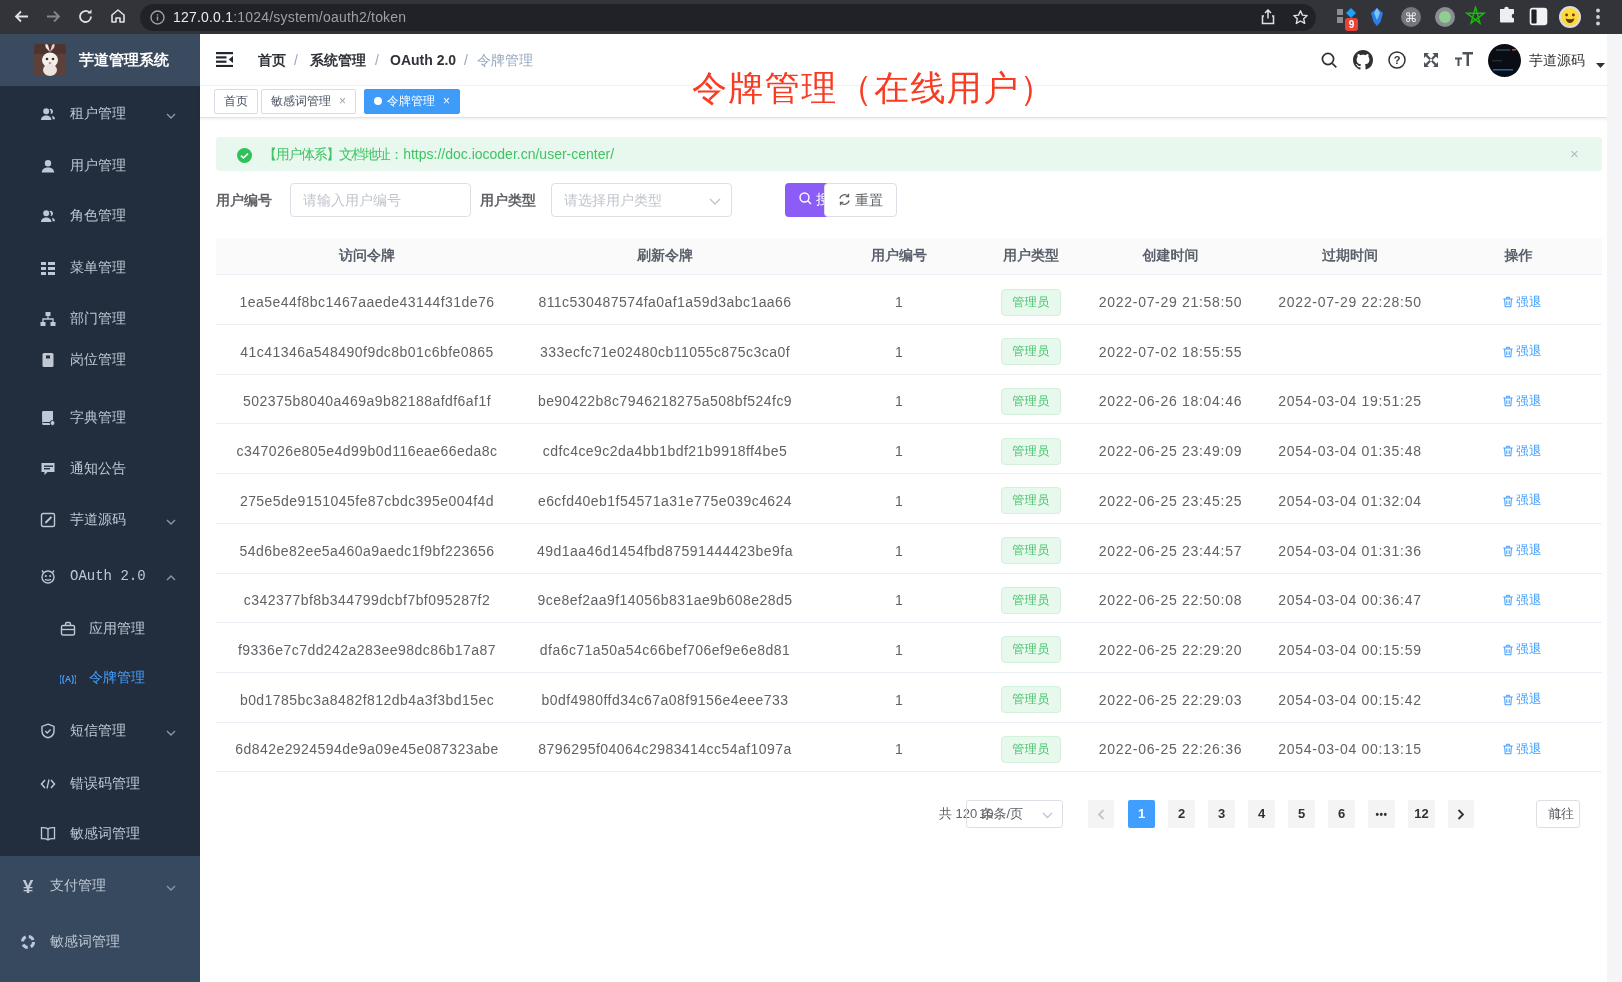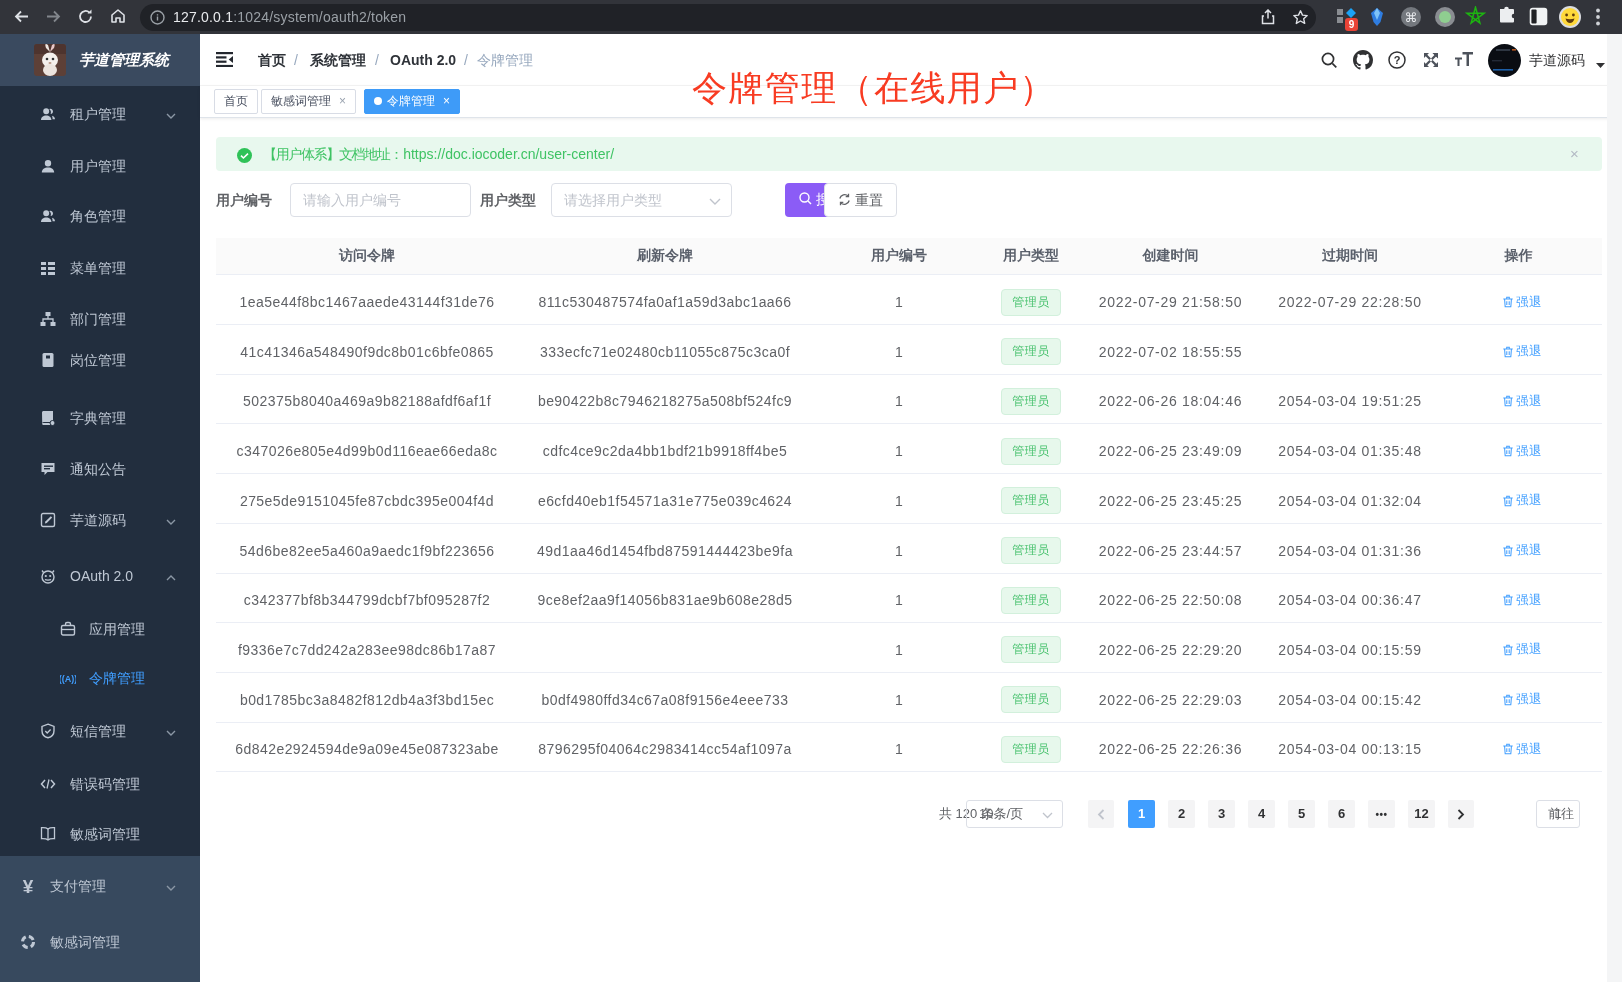--- a/index.html
+++ b/index.html
@@ -10,26 +10,26 @@
 
 .chrome { position:absolute; left:0; top:0; width:1622px; height:34px; background:#32343a; }
 .chrome svg { position:absolute; }
 .omnibox { position:absolute; left:140px; top:4px; width:1176px; height:27px; border-radius:14px;
   background:#202227; color:#e8eaed; font-size:14px; line-height:27px; }
 .omnibox .url { position:absolute; left:33px; top:0; letter-spacing:0.2px; }
 .omnibox .url .gray { color:#9aa0a6; }
 
 
 .sidebar { position:absolute; left:0; top:34px; width:200px; height:948px; background:#222e3e; }
-.side-logo { position:absolute; left:0; top:0; width:200px; height:52px; background:#3a4a5f;font-style:italic; }
+.side-logo { position:absolute; left:0; top:0; width:200px; height:52px; background:#3a4a5f; }
 .side-logo .rab { position:absolute; left:34px; top:10px; width:32px; height:32px; border-radius:3px; overflow:hidden; }
 .side-logo .ttl { position:absolute; left:79px; top:0; line-height:52px; color:#fff; font-size:15px; font-weight:700; }
 .side-bottom { position:absolute; left:0; top:822px; width:200px; height:126px; background:#37495e; }
 .mi { position:absolute; left:0; width:200px; height:52px; color:#bfc8d4; font-size:14px; }
-.mi .txt { position:absolute; left:70px; top:0; line-height:52px; }
+.mi .txt { position:absolute; left:70px; top:0; line-height:52px;font-family:Liberation Mono, monospace; }
 .mi .ico { position:absolute; left:40px; top:18px; width:16px; height:16px; }
 .mi.sub .ico { left:60px; }
 .mi.sub .txt { left:89px; }
 .mi.top .ico { left:20px; }
 .mi.top .txt { left:50px; }
 .mi.active { color:#409eff; }
 .chev { position:absolute; right:26px; top:23px; width:8px; height:8px; }
 .chev svg { display:block; }
 
 
@@ -533,20 +533,21 @@
       <div class="tc dt" style="left:1049px;width:170px">2054-03-04 00:36:47</div>
       <div class="tc" style="left:1219px;width:167px">
         <span class="oplink" style="margin-left:7px"><svg width="12" height="12" viewBox="0 0 14 14">
             <path d="M1.5 3.5h11M5.5 3.5v-2h3v2M3 3.5l.7 9h6.6l.7-9" stroke="#409eff" stroke-width="1.2" fill="none"></path>
             <path d="M5.6 6v4.5M8.4 6v4.5" stroke="#409eff" stroke-width="1.2"></path>
           </svg>强退</span>
       </div>
     </div>
     <div class="trow" style="top:622.9000000000001px">
       <div class="tc" style="left:0;width:302px">f9336e7c7dd242a283ee98dc86b17a87</div>
+      <div class="tc" style="left:302px;width:294px">dfa6c71a50a54c66bef706ef9e6e8d81</div>
       <div class="tc" style="left:596px;width:174px">1</div>
       <div class="tc" style="left:770px;width:90px">
         <span class="gtag">管理员</span>
       </div>
       <div class="tc dt" style="left:860px;width:189px">2022-06-25 22:29:20</div>
       <div class="tc dt" style="left:1049px;width:170px">2054-03-04 00:15:59</div>
       <div class="tc" style="left:1219px;width:167px">
         <span class="oplink" style="margin-left:7px"><svg width="12" height="12" viewBox="0 0 14 14">
             <path d="M1.5 3.5h11M5.5 3.5v-2h3v2M3 3.5l.7 9h6.6l.7-9" stroke="#409eff" stroke-width="1.2" fill="none"></path>
             <path d="M5.6 6v4.5M8.4 6v4.5" stroke="#409eff" stroke-width="1.2"></path>

